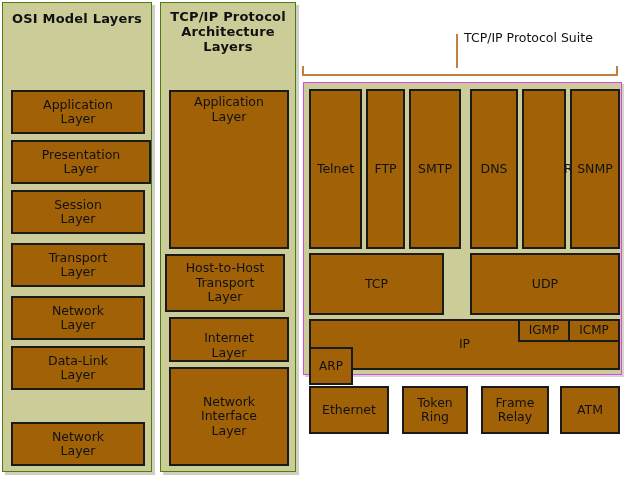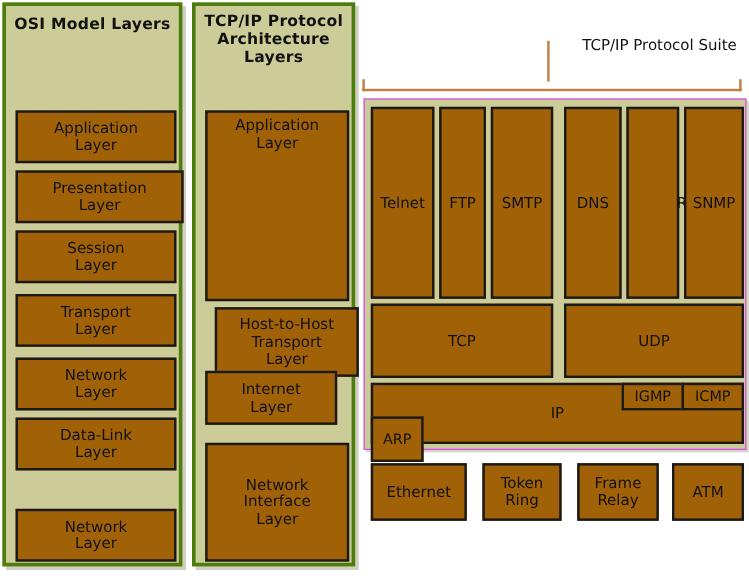--- a/index.html
+++ b/index.html
@@ -11,21 +11,21 @@
     color:#1a1a1a;
     overflow:hidden;
     position:relative;
   }
   #stage{position:absolute;left:0;top:0;width:624px;height:480px;}
 
   
   .panel{
     position:absolute;
     background:#ccCC99;
-    border:3px solid #4d7c0f;
+    border:1px solid #4d7c0f;
     box-sizing:border-box;
     box-shadow:3px 3px 0 rgba(150,150,120,.45);
   }
   .panel-title{
     position:absolute;left:0;right:0;
     text-align:center;
     font-weight:bold;
     font-size:13px;
     line-height:15px;
     color:#111;
@@ -60,21 +60,21 @@
   .bracket-stem{
     position:absolute;
     width:0;
     border-left:2px solid #c08040;
   }
   .suite-label{
     position:absolute;
     font-size:12.5px;
     line-height:15px;
     color:#111;
-    text-align:right;
+    text-align:left;
   }
 
   
   .suite-panel{
     position:absolute;
     background:#ccCC99;
     border:1px solid #d946ef;
     box-sizing:border-box;
     box-shadow:2px 2px 0 rgba(150,150,120,.40);
   }
@@ -148,29 +148,29 @@
       <span>Layers</span>
     </div>
 
     <div class="box top" style="left:8px;top:87px;width:120px;height:159px;">
       <span>
         <span>Application</span>
         <span>Layer</span>
       </span>
     </div>
 
-    <div class="box" style="left:16px;top:251px;width:120px;height:58px;">
+    <div class="box" style="left:4px;top:251px;width:120px;height:58px;">
       <span>
         <span>Host-to-Host</span>
         <span>Transport</span>
         <span>Layer</span>
       </span>
     </div>
 
-    <div class="box" style="left:8px;top:304px;width:110px;height:45px;">
+    <div class="box" style="left:8px;top:314px;width:120px;height:45px;align-items:flex-end;">
       <span>
         <span>Internet</span>
         <span>Layer</span>
       </span>
     </div>
 
     <div class="box" style="left:8px;top:364px;width:120px;height:99px;">
       <span>
         <span>Network</span>
         <span>Interface</span>
@@ -200,21 +200,21 @@
     <div class="box" style="left:166px;top:6px;width:48px;height:160px;align-items:center;">
       <span>DNS</span>
     </div>
     <div class="box" style="left:218px;top:6px;width:44px;height:160px;padding-left:40px;">
       <span>RIP</span>
     </div>
     <div class="box" style="left:266px;top:6px;width:50px;height:160px;">
       <span>SNMP</span>
     </div>
 
-    <div class="box" style="left:5px;top:170px;width:152px;height:62px;">
+    <div class="box" style="left:5px;top:170px;width:135px;height:62px;">
       <span>TCP</span>
     </div>
     <div class="box" style="left:166px;top:170px;width:150px;height:62px;">
       <span>UDP</span>
     </div>
 
     <div class="box" style="left:5px;top:236px;width:311px;height:51px;">
       <span>IP</span>
     </div>
     <div class="box" style="left:5px;top:264px;width:44px;height:38px;font-size:12px;">

